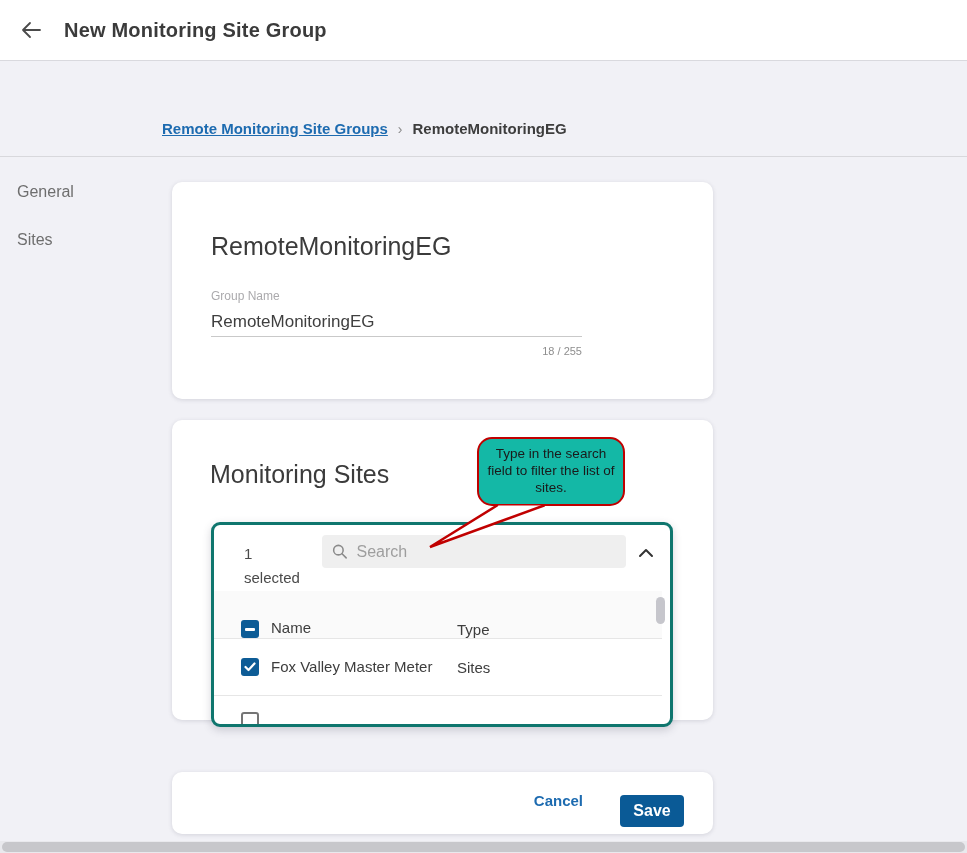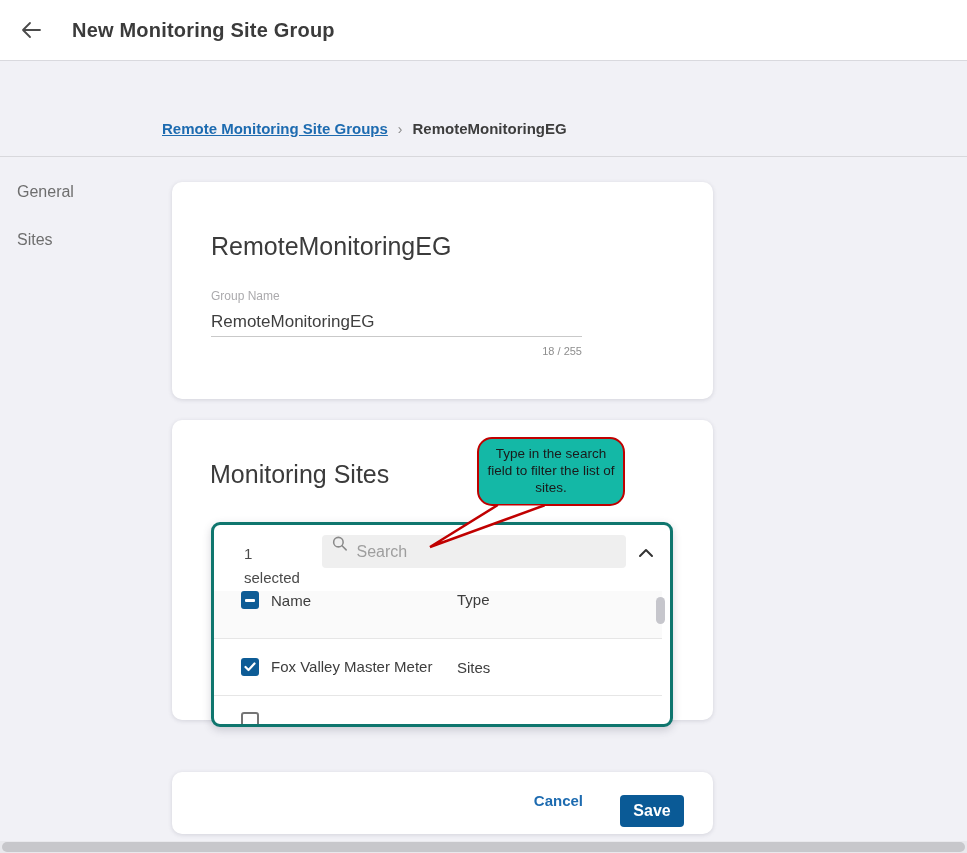--- a/index.html
+++ b/index.html
@@ -9,21 +9,21 @@
     background: #f1f1f6;
     color: #3d3d3d;
     position: relative;
   }
   .page { position: relative; width: 967px; height: 853px; }
 
   
   .app-header {
     position: absolute; left: 0; top: 0; width: 967px; height: 61px;
     background: #ffffff; border-bottom: 1px solid #d9d9de;
-    display: flex; align-items: center; gap: 8px;
+    display: flex; align-items: center;
   }
   .back-btn {
     width: 30px; height: 30px; margin-left: 16px;
     border: none; background: transparent; cursor: pointer;
     display: flex; align-items: center; justify-content: center;
   }
   .app-title {
     font-size: 20px; font-weight: 700; color: #3b3b3b; margin-left: 18px;
     letter-spacing: 0.2px;
   }
@@ -100,37 +100,37 @@
   .panel-top {
     display: flex; align-items: flex-start; padding: 10px 14px 6px 14px;
   }
   .selected-summary {
     width: 64px; margin-left: 16px; margin-top: 7px;
     font-size: 15px; line-height: 24px; color: #4a4a4a; word-spacing: 100px;
   }
   .search-box {
     flex: 1; height: 33px; margin-left: 14px; margin-right: 10px;
     background: #efefef; border-radius: 4px;
-    display: flex; padding: 0 10px;
+    display: flex; align-items: center; padding: 0 10px;
   }
   .search-box input {
     border: none; background: transparent; outline: none;
     font-family: "Liberation Sans", sans-serif;
     font-size: 16px; color: #4a4a4a; margin-left: 9px; width: 100%;
   }
   .search-box input::placeholder { color: #9e9e9e; opacity: 1; }
   .collapse-btn {
     border: none; background: transparent; cursor: pointer;
     margin-top: 9px; padding: 2px;
   }
 
   
   .list-header {
     position: absolute; left: 0; top: 66px; width: 448px; height: 48px;
-    background: #fafafa; display: flex; align-items: flex-start;
+    background: #fafafa; display: flex; align-items: flex-end;
     border-bottom: 1px solid #e6e6e6;
   }
   .list-row {
     position: absolute; left: 0; width: 448px; display: flex; align-items: center;
   }
   .row-1 { top: 114px; height: 57px; border-bottom: 1px solid #e6e6e6; }
   .row-2 { top: 171px; height: 50px; }
   .cb { width: 18px; height: 18px; border-radius: 3px; margin-left: 27px; flex: none;
         display: flex; align-items: center; justify-content: center; cursor: pointer; }
   .cb-blue { background: #0d5c96; }

